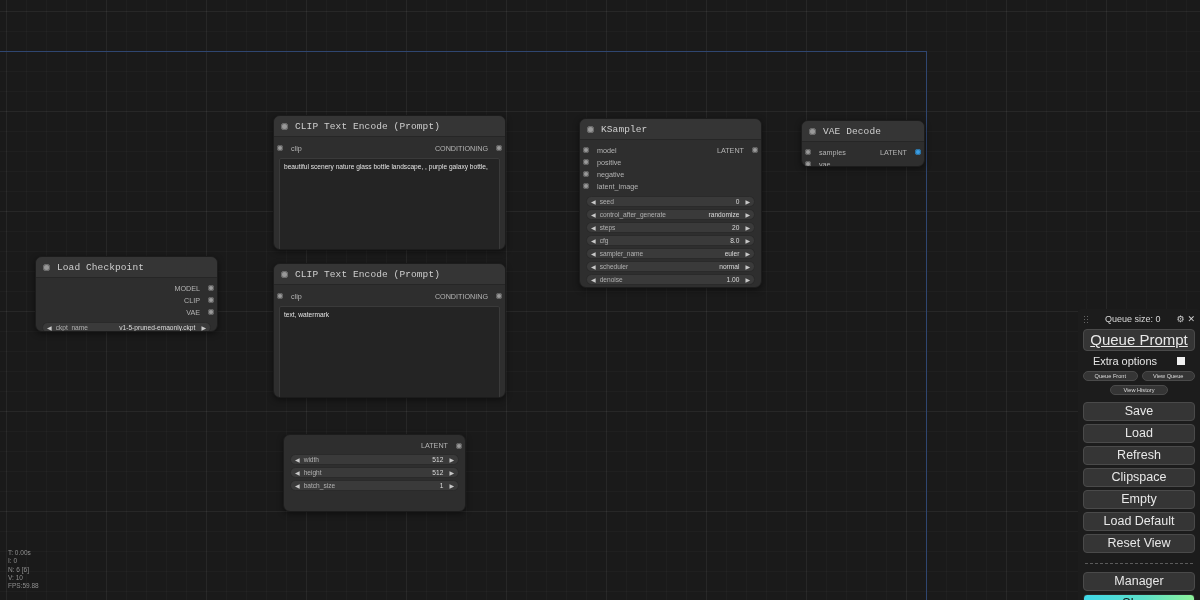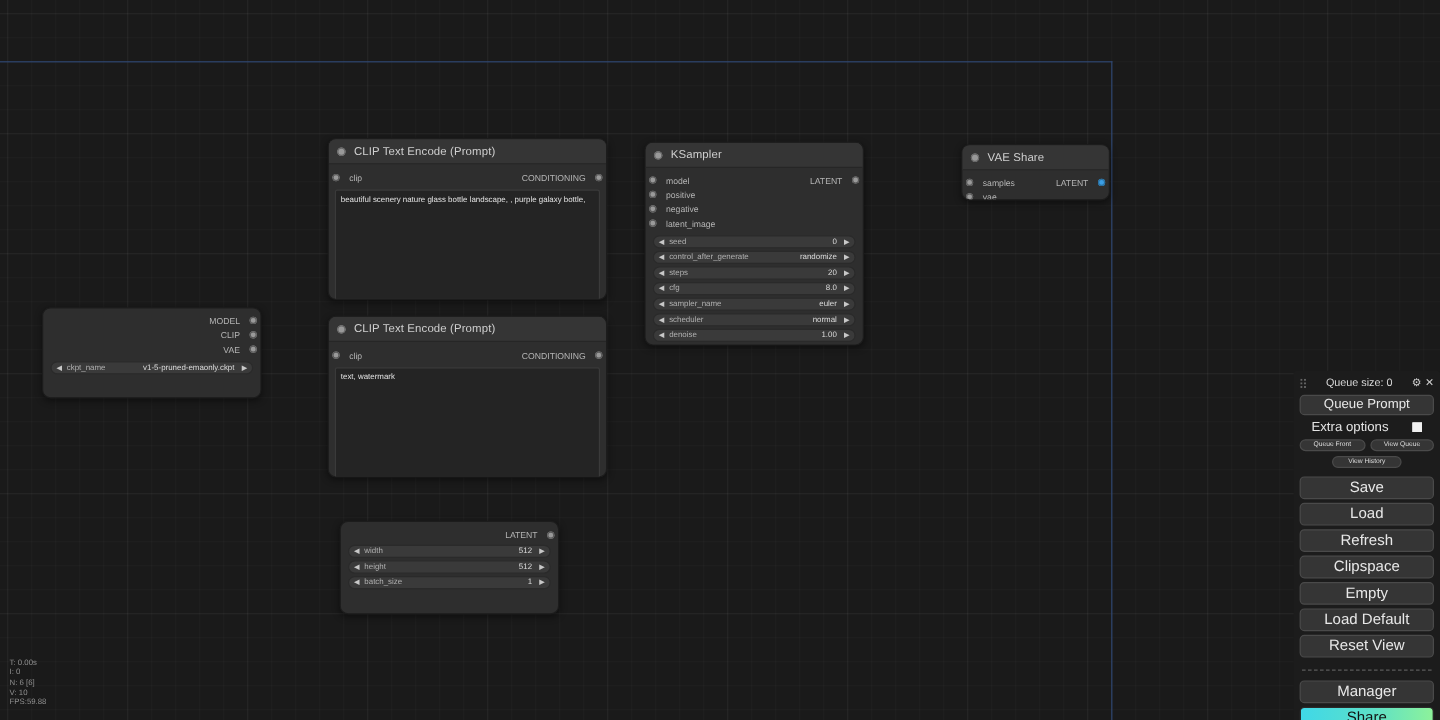--- a/index.html
+++ b/index.html
@@ -43,20 +43,21 @@
     box-shadow: 0 2px 6px rgba(0,0,0,0.45);
     overflow: hidden;
   }
   .node-title {
     height: 21px;
     background: #353535;
     display: flex;
     align-items: center;
     padding-left: 7px;
     border-bottom: 1px solid #262626;
+    font-family: Liberation Mono, monospace;
   }
   .title-dot {
     width: 7px; height: 7px;
     border-radius: 50%;
     background: #999;
     box-shadow: inset 0 0 0 1px #666;
     margin-right: 7px;
     flex: 0 0 auto;
   }
   .title-text {
@@ -174,21 +175,21 @@
     background: #353535;
     border: 1px solid #4a4a4a;
     border-radius: 4px;
     color: #e8e8e8;
     font-size: 12.5px;
     text-align: center;
     padding: 1px 0 2px 0;
     margin-top: 3px;
     font-family: "Liberation Sans", sans-serif;
   }
-  .btn.big { font-size: 11px; }
+  .btn.big { font-size: 15px; text-decoration: underline; }
   .extra-row {
     display: flex;
     align-items: center;
     justify-content: center;
     gap: 20px;
     margin-top: 4px;
   }
   .extra-label { color: #e4e4e4; font-size: 11px; }
   .checkbox {
     width: 8px; height: 8px;
@@ -221,20 +222,24 @@
 </style>
 </head>
 <body>
 
 <div id="canvas">
 
   <div class="hline" style="left:0; top:51px; width:927px;"></div>
   <div class="group-rect" style="left:926px; top:51px; width:1px; height:560px; border-left:1px solid #2f4670; border-top:none; border-right:none; border-bottom:none;"></div>
 
   <div class="node" style="left:35px; top:256px; width:183px; height:76px;">
+    <div class="node-title">
+      <span class="title-dot"></span>
+      <span class="title-text">Load Checkpoint</span>
+    </div>
     <div class="node-body">
       <div class="slot-row">
         <div class="slot-out">
           <span class="slot-label">MODEL</span>
           <span class="dot out-edge"></span>
         </div>
       </div>
       <div class="slot-row">
         <div class="slot-out">
           <span class="slot-label">CLIP</span>
@@ -318,21 +323,21 @@
       </div>
       <div class="widget">
         <span class="arrow l">◀</span>
         <span class="wname">batch_size</span>
         <span class="wval">1</span>
         <span class="arrow">▶</span>
       </div>
     </div>
   </div>
 
-  <div class="node" style="left:537px; top:118px; width:183px; height:170px;">
+  <div class="node" style="left:579px; top:118px; width:183px; height:170px;">
     <div class="node-title">
       <span class="title-dot"></span>
       <span class="title-text">KSampler</span>
     </div>
     <div class="node-body">
       <div class="slot-row">
         <div class="slot-in">
           <span class="dot in-edge"></span>
           <span class="slot-label">model</span>
         </div>
@@ -401,21 +406,21 @@
         <span class="wname">denoise</span>
         <span class="wval">1.00</span>
         <span class="arrow">▶</span>
       </div>
     </div>
   </div>
 
   <div class="node" style="left:801px; top:120px; width:124px; height:47px;">
     <div class="node-title">
       <span class="title-dot"></span>
-      <span class="title-text">VAE Share</span>
+      <span class="title-text">VAE Decode</span>
     </div>
     <div class="node-body">
       <div class="slot-row">
         <div class="slot-in">
           <span class="dot in-edge"></span>
           <span class="slot-label">samples</span>
         </div>
         <div class="slot-out">
           <span class="slot-label">LATENT</span>
           <span class="dot blue out-edge"></span>

